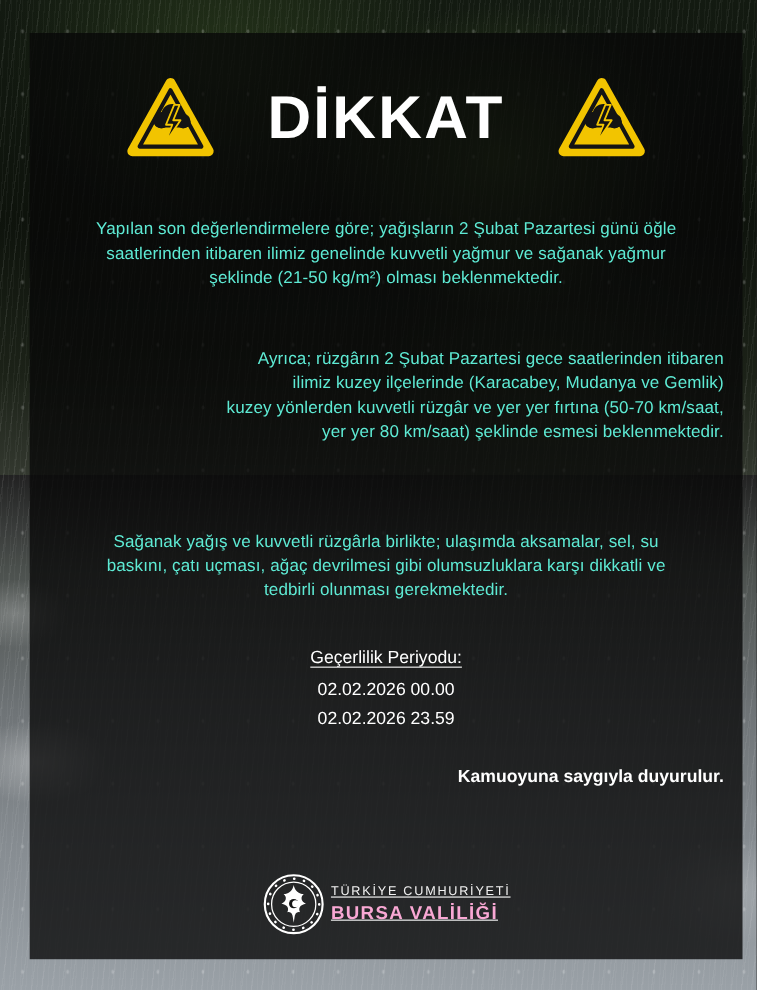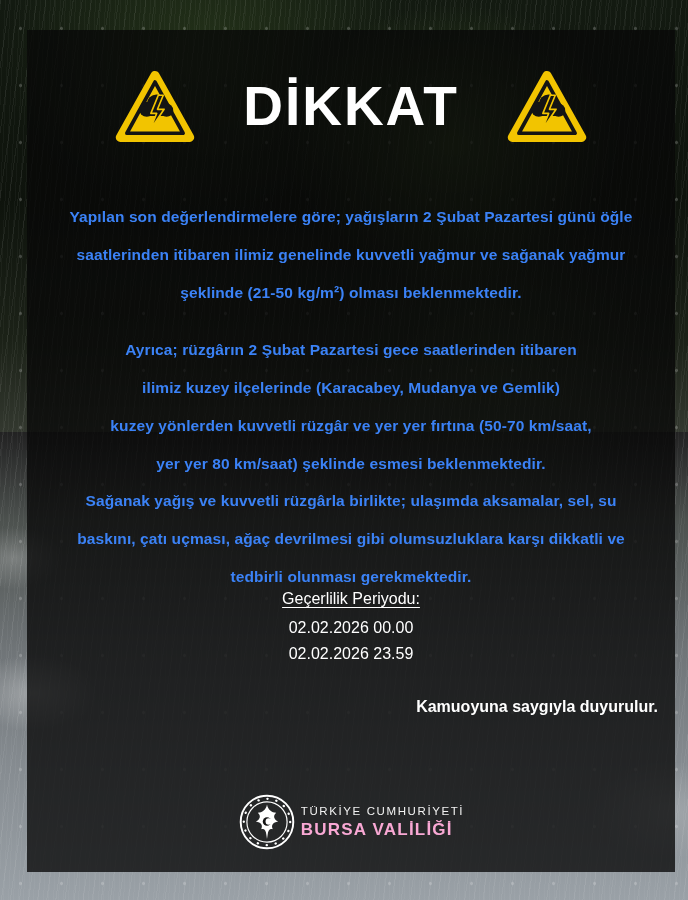--- a/index.html
+++ b/index.html
@@ -49,42 +49,42 @@
   }
   .title {
     font-size: 55px; font-weight: bold; letter-spacing: 2px;
     color: #fff; line-height: 1;
   }
   .tri { width: 84px; height: 76px; flex: 0 0 auto; }
 
   
   .para {
     white-space: pre-line;
-    font-size: 15.5px; font-weight: bold; line-height: 38px;
-    color: #3b82f6; letter-spacing: 0.1px;
+    font-size: 15.5px; font-weight: normal; line-height: 22px;
+    color: #5eead4; letter-spacing: 0.1px;
   }
   .p1 { top: 168px; }
-  .p2 { top: 301px; }
+  .p2 { top: 286px; text-align: right; }
   .p3 { top: 424px; margin-top: 28px; }
 
   
   .validity { top: 556px; font-size: 16px; font-weight: normal; line-height: 26px; }
   .validity-heading {
     text-decoration: underline;
     text-underline-offset: 3px;
     margin-bottom: 3px;
   }
 
   
   .closing { top: 668px; font-size: 16px; font-weight: bold; text-align: right; }
 
   
   .footer {
     top: 752px; height: 80px;
-    display: flex; align-items: center; justify-content: center; gap: 5px;
+    display: flex; align-items: center; justify-content: center; gap: 5px; text-decoration: underline;
   }
   .emblem { width: 58px; height: 58px; flex: 0 0 auto; }
   .org { text-align: left; line-height: 1.25; }
   .org-line1 { font-size: 11.5px; letter-spacing: 1.6px; color: #f2f2f2; }
   .org-line2 { font-size: 17px; font-weight: bold; letter-spacing: 1.2px; color: #f9a8d4; }
 </style>
 </head>
 <body>
 
 <div class="bg"></div>

